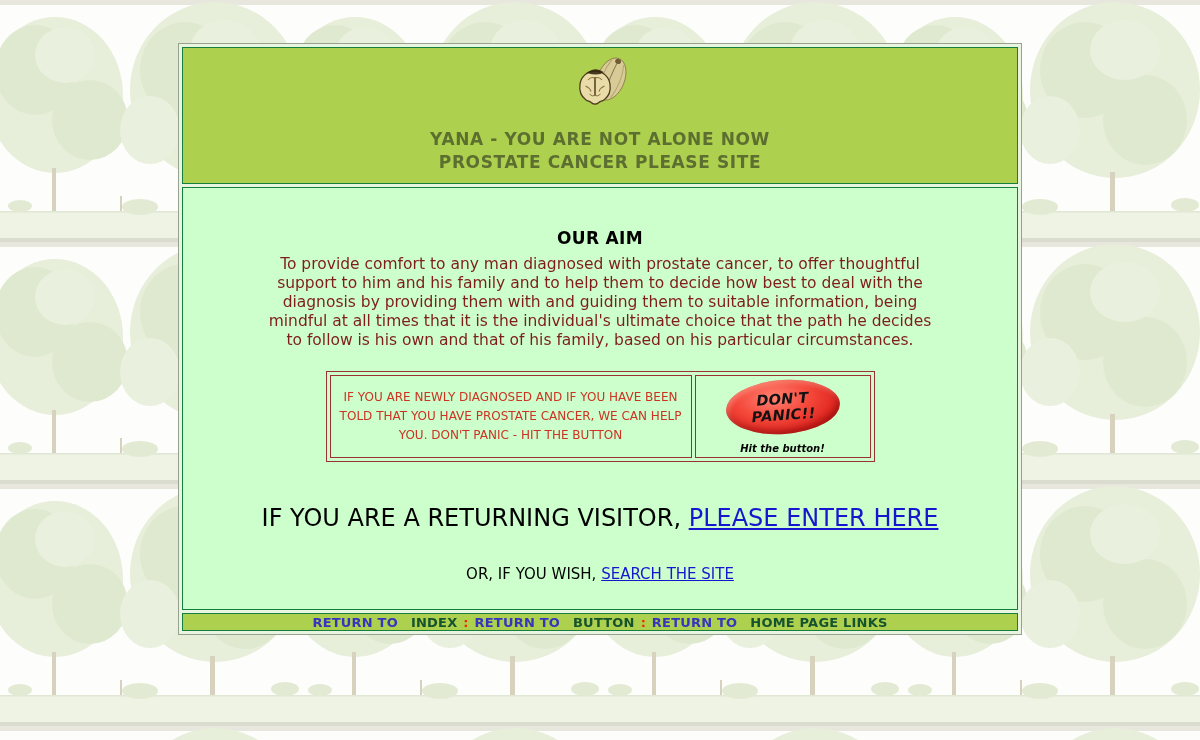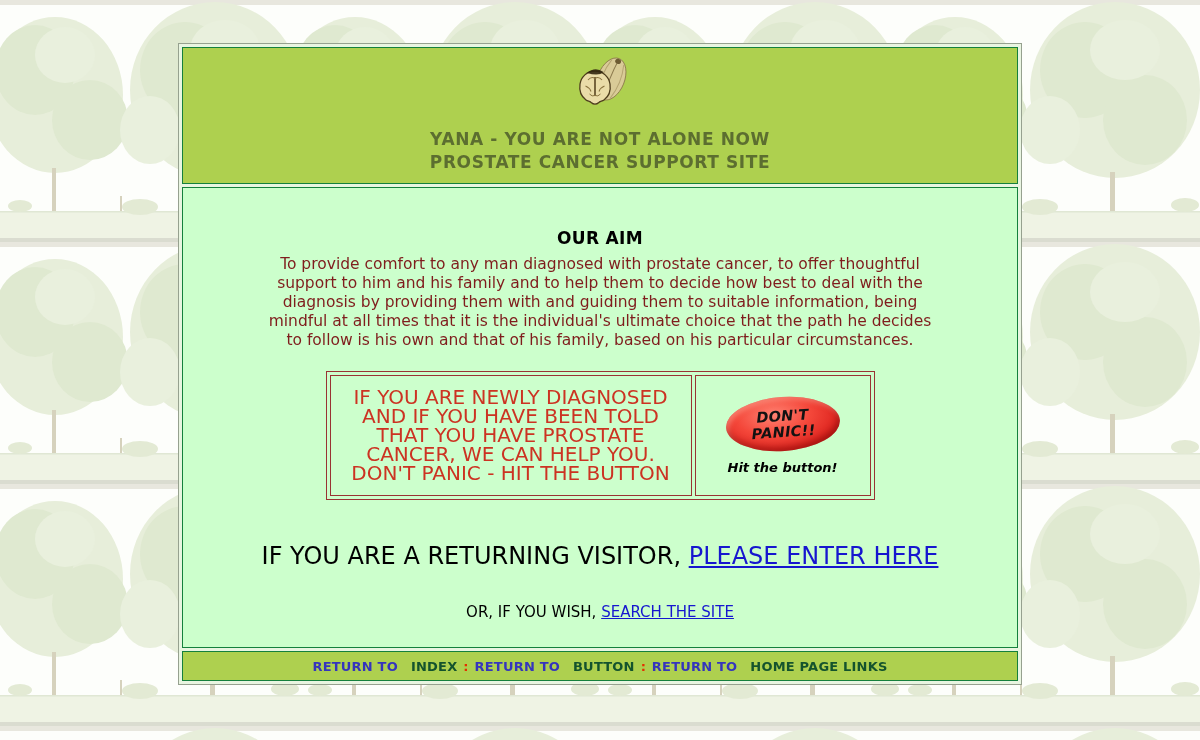--- a/index.html
+++ b/index.html
@@ -60,21 +60,21 @@
     padding:3px;
     margin-top:21px;
     background:#ccffcc;
     vertical-align:top;
   }
   .panic-cell { border:1px solid #993333; }
   .panic-msg-cell {
     width:362px;
     display:flex; align-items:center; justify-content:center;
     padding:12px 6px;
-    font-size:20px;
+    font-size:12px;
     line-height:19px;
     color:#cc3322;
     text-align:center;
   }
   .panic-btn-cell {
     width:176px;
     display:flex; flex-direction:column; align-items:center; justify-content:center;
   }
   .panic-button {
     width:114px; height:54px;
@@ -84,29 +84,29 @@
     display:flex; flex-direction:column; align-items:center; justify-content:center;
     transform:rotate(-4deg);
     cursor:pointer;
   }
   .pb-line {
     font-size:14.5px; font-weight:bold; font-style:italic;
     color:#121212; line-height:16px; letter-spacing:.3px;
   }
   .panic-caption {
     margin-top:9px;
-    font-size:13px; font-weight:bold; font-style:italic; color:#000;
+    font-size:10px; font-weight:bold; font-style:italic; color:#000;
   }
 
   .visitor-line { margin-top:42px; font-size:24px; color:#000; }
   .search-line  { margin-top:33px; font-size:15px; color:#000; }
   .page-link { color:#1616cf; text-decoration:underline; cursor:pointer; }
 
   .footer-sec {
-    height:30px;
+    height:18px;
     background:#aed04f;
     display:flex; align-items:center; justify-content:center;
     font-size:13px; font-weight:bold;
   }
   .f-prefix { color:#3535bd; letter-spacing:.2px; }
   .f-link { color:#14532d; cursor:pointer; margin-left:13px; letter-spacing:.2px; }
   .f-sep { color:#e43000; margin:0 6px; }
 </style>
 </head>
 <body>
@@ -179,21 +179,21 @@
         <path d="M27 18 c-8 0 -14 6 -15 13 c-1 7 2 13 6 16 c2 1.5 4 1 5.5 2.8 c1.8 1.8 5.2 1.8 7 0 c1.5 -1.8 3.5 -1.3 5.5 -2.8 c4 -3 7 -9 6 -16 c-1 -7 -7 -13 -15 -13 z" fill="#eadca8" stroke="#4e3d1c" stroke-width="1.3"></path>
         <path d="M27 24 v19" stroke="#5a4724" stroke-width="1.6" fill="none"></path>
         <path d="M20 27 q3.5 -4 7 -1.5 q3.5 -2.5 7 1.5" stroke="#8a7440" stroke-width="1.1" fill="none"></path>
         <path d="M17.5 33 q4 1.5 5.5 5.5 M36.5 33 q-4 1.5 -5.5 5.5" stroke="#8a7440" stroke-width="1.1" fill="none"></path>
         <path d="M21.5 41 q2.5 3 5.5 1.5 M32.5 41 q-2.5 3 -5.5 1.5" stroke="#8a7440" stroke-width="1" fill="none"></path>
         <path d="M19 20 q8 -7 16.5 -1 q-4.5 4.5 -16.5 1 z" fill="#33270f" opacity="0.9"></path>
       </g>
     </svg>
     <div class="site-title">
       <div>YANA - YOU ARE NOT ALONE NOW</div>
-      <div>PROSTATE CANCER SUPPORT SITE</div>
+      <div>PROSTATE CANCER PLEASE SITE</div>
     </div>
   </div>
 
   <div class="sec body-sec">
     <div class="aim-heading">OUR AIM</div>
     <div class="aim-text">To provide comfort to any man diagnosed with prostate cancer, to offer thoughtful support to him and his family and to help them to decide how best to deal with the diagnosis by providing them with and guiding them to suitable information, being mindful at all times that it is the individual's ultimate choice that the path he decides to follow is his own and that of his family, based on his particular circumstances.</div>
 
     <div class="panic-table">
       <div class="panic-cell panic-msg-cell">
         <span>IF YOU ARE NEWLY DIAGNOSED AND IF YOU HAVE BEEN TOLD THAT YOU HAVE PROSTATE CANCER, WE CAN HELP YOU. DON'T PANIC - HIT THE BUTTON</span>

